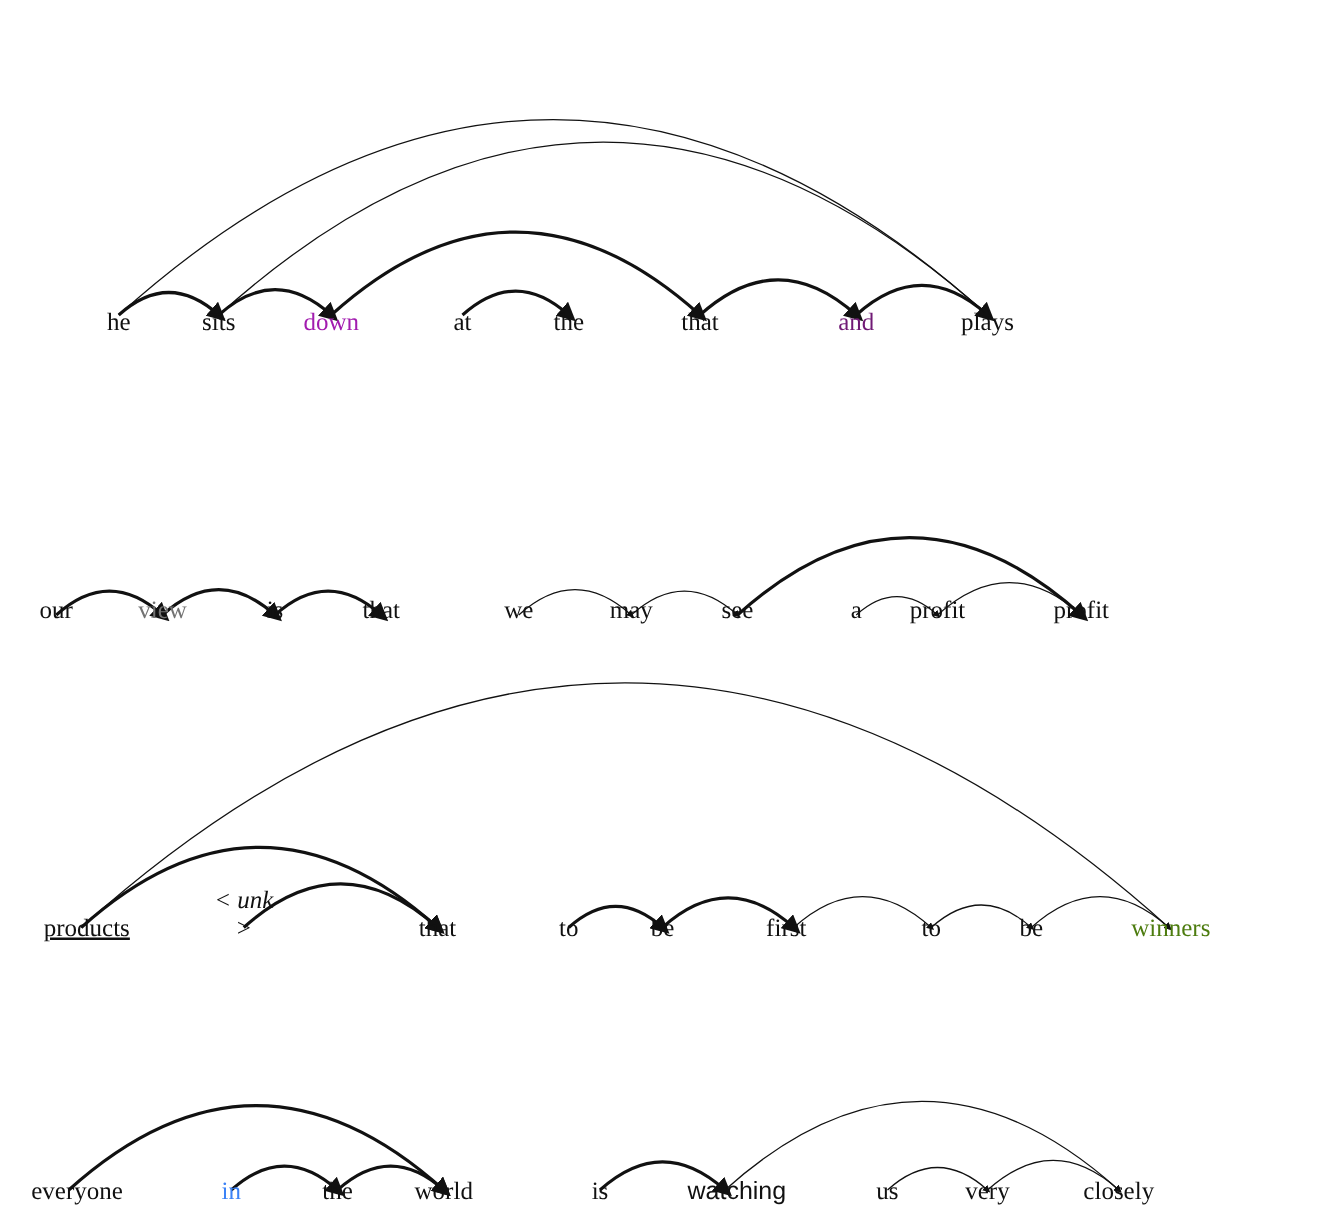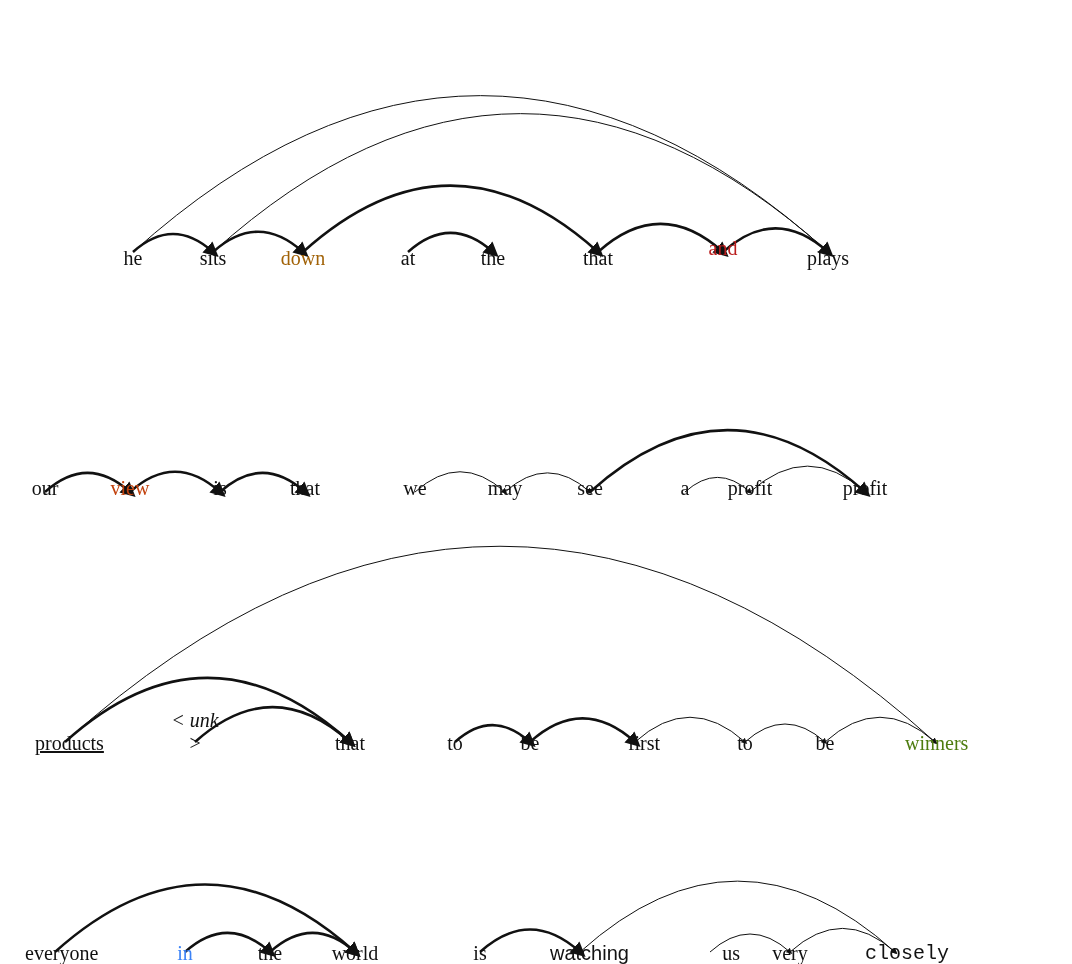--- a/index.html
+++ b/index.html
@@ -16,21 +16,21 @@
       position: absolute;
       top: 0; left: 0;
       pointer-events: none;
       overflow: visible;
     }
   </style>
 </head>
 <body>
 
 <div id="app">
-    <div style="position: absolute; top: 20px; left: 0px; width: 874px; height: 260px; margin-left: 38px;">
+    <div style="position: absolute; top: 20px; left: 0px; width: 874px; height: 260px;">
       <svg width="1072" height="260" style="position: absolute; top: 0px; left: 0px; overflow: visible;">
         <defs>
           <marker id="arrow-s1-0-1" markerWidth="6" markerHeight="6" refX="3" refY="3" orient="auto">
             <path d="M 0 0 L 6 3 L 0 6 Z" fill="#111"></path>
           </marker>
         </defs>
         <path d="M 95 232 Q 135 196 175 232" fill="none" stroke="#111" stroke-width="2.5" marker-end="url(#arrow-s1-0-1)"></path>
         <defs>
           <marker id="arrow-s1-1-2" markerWidth="6" markerHeight="6" refX="3" refY="3" orient="auto">
             <path d="M 0 0 L 6 3 L 0 6 Z" fill="#111"></path>
@@ -69,25 +69,25 @@
         <path d="M 175 232 Q 482.5 -44.75 790 232" fill="none" stroke="#111" stroke-width="1" marker-end="url(#arrow-s1-1-7)"></path>
         <defs>
           <marker id="arrow-s1-0-7" markerWidth="6" markerHeight="6" refX="3" refY="3" orient="auto">
             <path d="M 0 0 L 6 3 L 0 6 Z" fill="#111"></path>
           </marker>
         </defs>
         <path d="M 95 232 Q 442.5 -80.75 790 232" fill="none" stroke="#111" stroke-width="1" marker-end="url(#arrow-s1-0-7)"></path>
       </svg>
       <span style="position: absolute; bottom: 10px; left: 65px; width: 60px; text-align: center; font-size: 20px; font-family: Georgia, serif; color: rgb(17, 17, 17);">he</span>
       <span style="position: absolute; bottom: 10px; left: 145px; width: 60px; text-align: center; font-size: 20px; font-family: Georgia, serif; color: rgb(17, 17, 17);">sits</span>
-      <span style="position: absolute; bottom: 10px; left: 235px; width: 60px; text-align: center; font-size: 20px; font-family: Georgia, serif; color: #a16207;">down</span>
+      <span style="position: absolute; bottom: 10px; left: 235px; width: 60px; text-align: center; font-size: 20px; font-family: Georgia, serif; color: #a21caf;">down</span>
       <span style="position: absolute; bottom: 10px; left: 340px; width: 60px; text-align: center; font-size: 20px; font-family: Georgia, serif; color: rgb(17, 17, 17);">at</span>
       <span style="position: absolute; bottom: 10px; left: 425px; width: 60px; text-align: center; font-size: 20px; font-family: Georgia, serif; color: rgb(17, 17, 17);">the</span>
       <span style="position: absolute; bottom: 10px; left: 530px; width: 60px; text-align: center; font-size: 20px; font-family: Georgia, serif; color: rgb(17, 17, 17);">that</span>
-      <span style="position: absolute; bottom: 20px; left: 655px; width: 60px; text-align: center; font-size: 20px; font-family: Georgia, serif; color: #b91c1c;">and</span>
+      <span style="position: absolute; bottom: 10px; left: 655px; width: 60px; text-align: center; font-size: 20px; font-family: Georgia, serif; color: #701a75;">and</span>
       <span style="position: absolute; bottom: 10px; left: 760px; width: 60px; text-align: center; font-size: 20px; font-family: Georgia, serif; color: rgb(17, 17, 17);">plays</span>
     </div>
     <div style="position: absolute; top: 310px; left: 0px; width: 1072px; height: 200px;">
       <svg width="1072" height="200" style="position: absolute; top: 0px; left: 0px; overflow: visible;">
         <defs>
           <marker id="arrow-s2-0-1" markerWidth="6" markerHeight="6" refX="3" refY="3" orient="auto">
             <path d="M 0 0 L 6 3 L 0 6 Z" fill="#111"></path>
           </marker>
         </defs>
         <path d="M 45 182 Q 87.5 143.75 130 182" fill="none" stroke="#111" stroke-width="2.5" marker-end="url(#arrow-s2-0-1)"></path>
@@ -128,21 +128,21 @@
         </defs>
         <path d="M 685 182 Q 717.5 152.75 750 182" fill="none" stroke="#111" stroke-width="1" marker-end="url(#arrow-s2-7-8)"></path>
         <defs>
           <marker id="arrow-s2-8-9" markerWidth="6" markerHeight="6" refX="3" refY="3" orient="auto">
             <path d="M 0 0 L 6 3 L 0 6 Z" fill="#111"></path>
           </marker>
         </defs>
         <path d="M 750 182 Q 807.5 130.25 865 182" fill="none" stroke="#111" stroke-width="1" marker-end="url(#arrow-s2-8-9)"></path>
       </svg>
       <span style="position: absolute; bottom: 10px; left: 15px; width: 60px; text-align: center; font-size: 20px; font-family: Georgia, serif; color: rgb(17, 17, 17);">our</span>
-      <span style="position: absolute; bottom: 10px; left: 100px; width: 60px; text-align: center; font-size: 20px; font-family: Georgia, serif; color: #c2410c;">view</span>
+      <span style="position: absolute; bottom: 10px; left: 100px; width: 60px; text-align: center; font-size: 20px; font-family: Georgia, serif; color: #737373;">view</span>
       <span style="position: absolute; bottom: 10px; left: 190px; width: 60px; text-align: center; font-size: 20px; font-family: Georgia, serif; color: rgb(17, 17, 17);">is</span>
       <span style="position: absolute; bottom: 10px; left: 275px; width: 60px; text-align: center; font-size: 20px; font-family: Georgia, serif; color: rgb(17, 17, 17);">that</span>
       <span style="position: absolute; bottom: 10px; left: 385px; width: 60px; text-align: center; font-size: 20px; font-family: Georgia, serif; color: rgb(17, 17, 17);">we</span>
       <span style="position: absolute; bottom: 10px; left: 475px; width: 60px; text-align: center; font-size: 20px; font-family: Georgia, serif; color: rgb(17, 17, 17);">may</span>
       <span style="position: absolute; bottom: 10px; left: 560px; width: 60px; text-align: center; font-size: 20px; font-family: Georgia, serif; color: rgb(17, 17, 17);">see</span>
       <span style="position: absolute; bottom: 10px; left: 655px; width: 60px; text-align: center; font-size: 20px; font-family: Georgia, serif; color: rgb(17, 17, 17);">a</span>
       <span style="position: absolute; bottom: 10px; left: 720px; width: 60px; text-align: center; font-size: 20px; font-family: Georgia, serif; color: rgb(17, 17, 17);">profit</span>
       <span style="position: absolute; bottom: 10px; left: 835px; width: 60px; text-align: center; font-size: 20px; font-family: Georgia, serif; color: rgb(17, 17, 17);">profit</span>
     </div>
     <div style="position: absolute; top: 545px; left: 0px; width: 1072px; height: 220px;">
@@ -194,21 +194,21 @@
             <path d="M 0 0 L 6 3 L 0 6 Z" fill="#111"></path>
           </marker>
         </defs>
         <path d="M 825 197 Q 880 147.5 935 197" fill="none" stroke="#111" stroke-width="1" marker-end="url(#arrow-s3-7-8)"></path>
       </svg>
       <span style="position: absolute; bottom: 10px; left: 35px; width: 60px; text-align: center; font-size: 20px; font-family: Georgia, serif; color: rgb(17, 17, 17); text-decoration: underline;">products</span>
       <span style="position: absolute; bottom: 10px; left: 165px; width: 60px; text-align: center; font-size: 20px; font-family: Georgia, serif; color: rgb(17, 17, 17); font-style: italic;">&lt; unk &gt;</span>
       <span style="position: absolute; bottom: 10px; left: 320px; width: 60px; text-align: center; font-size: 20px; font-family: Georgia, serif; color: rgb(17, 17, 17);">that</span>
       <span style="position: absolute; bottom: 10px; left: 425px; width: 60px; text-align: center; font-size: 20px; font-family: Georgia, serif; color: rgb(17, 17, 17);">to</span>
       <span style="position: absolute; bottom: 10px; left: 500px; width: 60px; text-align: center; font-size: 20px; font-family: Georgia, serif; color: rgb(17, 17, 17);">be</span>
-      <span style="position: absolute; bottom: 10px; left: 614px; width: 60px; text-align: center; font-size: 20px; font-family: Georgia, serif; color: rgb(17, 17, 17);">first</span>
+      <span style="position: absolute; bottom: 10px; left: 599px; width: 60px; text-align: center; font-size: 20px; font-family: Georgia, serif; color: rgb(17, 17, 17);">first</span>
       <span style="position: absolute; bottom: 10px; left: 715px; width: 60px; text-align: center; font-size: 20px; font-family: Georgia, serif; color: rgb(17, 17, 17);">to</span>
       <span style="position: absolute; bottom: 10px; left: 795px; width: 60px; text-align: center; font-size: 20px; font-family: Georgia, serif; color: rgb(17, 17, 17);">be</span>
       <span style="position: absolute; bottom: 10px; left: 905px; width: 60px; font-size: 20px; font-family: Georgia, serif; color: #4d7c0f;">winners</span>
     </div>
     <div style="position: absolute; top: 790px; left: 0px; width: 1072px; height: 185px;">
       <svg width="1072" height="185" style="position: absolute; top: 0px; left: 0px; overflow: visible;">
         <defs>
           <marker id="arrow-s4-0-3" markerWidth="6" markerHeight="6" refX="3" refY="3" orient="auto">
             <path d="M 0 0 L 6 3 L 0 6 Z" fill="#111"></path>
           </marker>
@@ -250,17 +250,17 @@
           </marker>
         </defs>
         <path d="M 790 162 Q 842.5 114.75 895 162" fill="none" stroke="#111" stroke-width="1" marker-end="url(#arrow-s4-7-8)"></path>
       </svg>
       <span style="position: absolute; bottom: 10px; left: 25px; width: 60px; text-align: center; font-size: 20px; font-family: Georgia, serif; color: rgb(17, 17, 17);">everyone</span>
       <span style="position: absolute; bottom: 10px; left: 155px; width: 60px; text-align: center; font-size: 20px; font-family: Georgia, serif; color: #3b82f6;">in</span>
       <span style="position: absolute; bottom: 10px; left: 240px; width: 60px; text-align: center; font-size: 20px; font-family: Georgia, serif; color: rgb(17, 17, 17);">the</span>
       <span style="position: absolute; bottom: 10px; left: 325px; width: 60px; text-align: center; font-size: 20px; font-family: Georgia, serif; color: rgb(17, 17, 17);">world</span>
       <span style="position: absolute; bottom: 10px; left: 450px; width: 60px; text-align: center; font-size: 20px; font-family: Georgia, serif; color: rgb(17, 17, 17);">is</span>
       <span style="position: absolute; bottom: 10px; left: 550px; width: 60px; text-align: center; font-size: 20px; font-family: Liberation Sans, sans-serif; color: rgb(17, 17, 17);">watching</span>
-      <span style="position: absolute; bottom: 10px; left: 680px; width: 60px; text-align: right; font-size: 20px; font-family: Georgia, serif; color: rgb(17, 17, 17);">us</span>
+      <span style="position: absolute; bottom: 10px; left: 680px; width: 60px; text-align: center; font-size: 20px; font-family: Georgia, serif; color: rgb(17, 17, 17);">us</span>
       <span style="position: absolute; bottom: 10px; left: 760px; width: 60px; text-align: center; font-size: 20px; font-family: Georgia, serif; color: rgb(17, 17, 17);">very</span>
-      <span style="position: absolute; bottom: 10px; left: 865px; width: 60px; text-align: center; font-size: 20px; font-family: Liberation Mono, monospace; color: rgb(17, 17, 17);">closely</span>
+      <span style="position: absolute; bottom: 10px; left: 865px; width: 60px; text-align: center; font-size: 20px; font-family: Liberation Serif, serif; color: rgb(17, 17, 17);">closely</span>
     </div>
   </div>
 
 </body></html>

